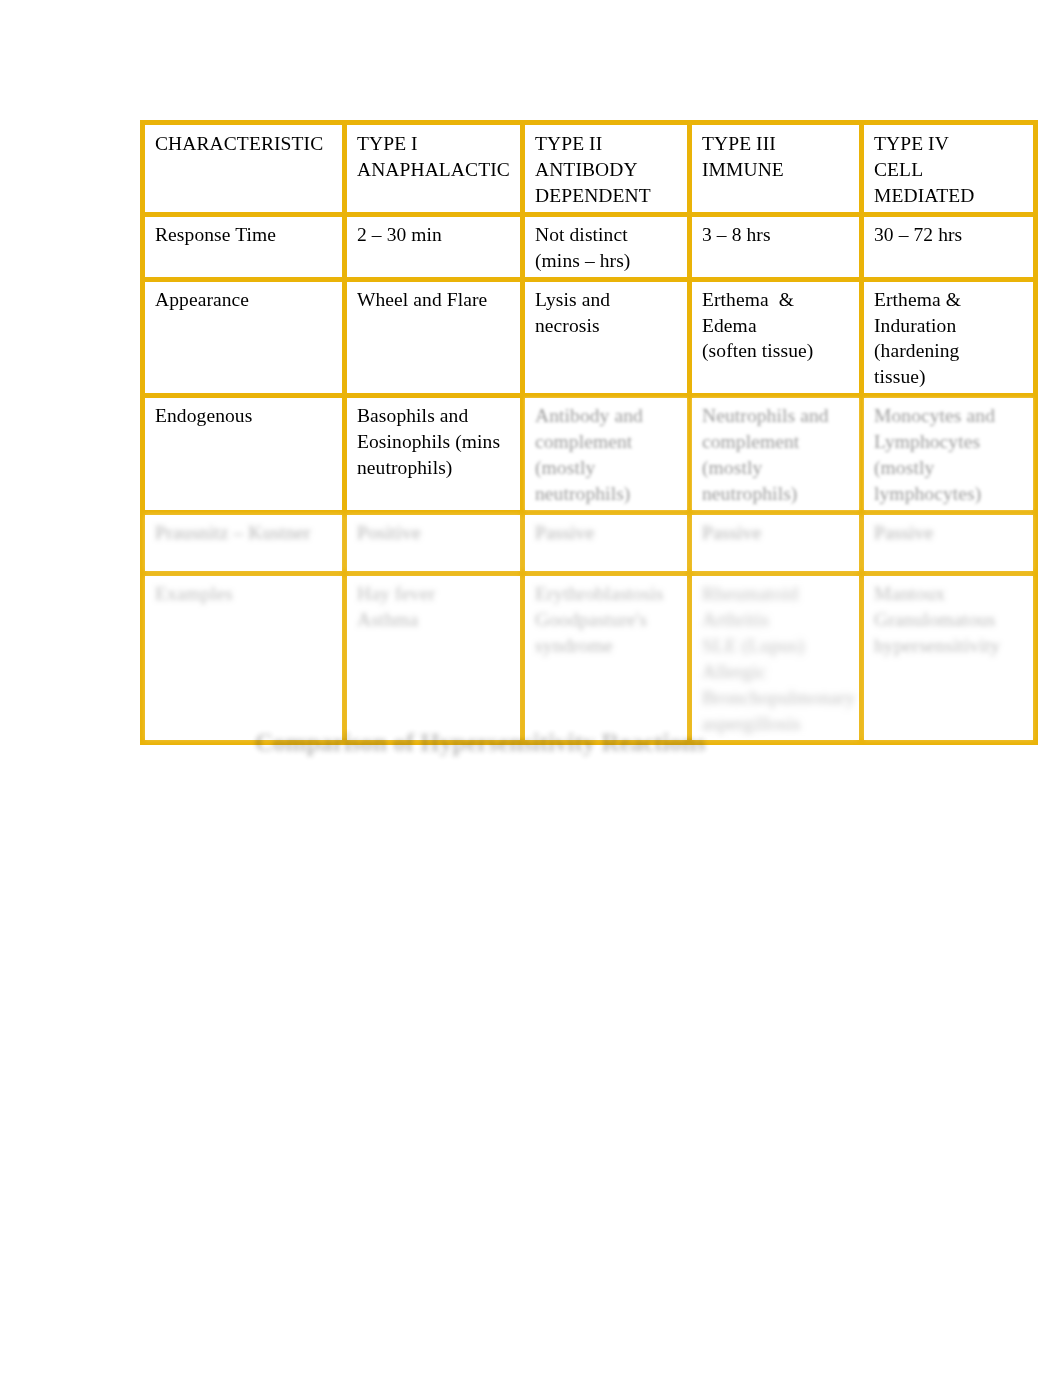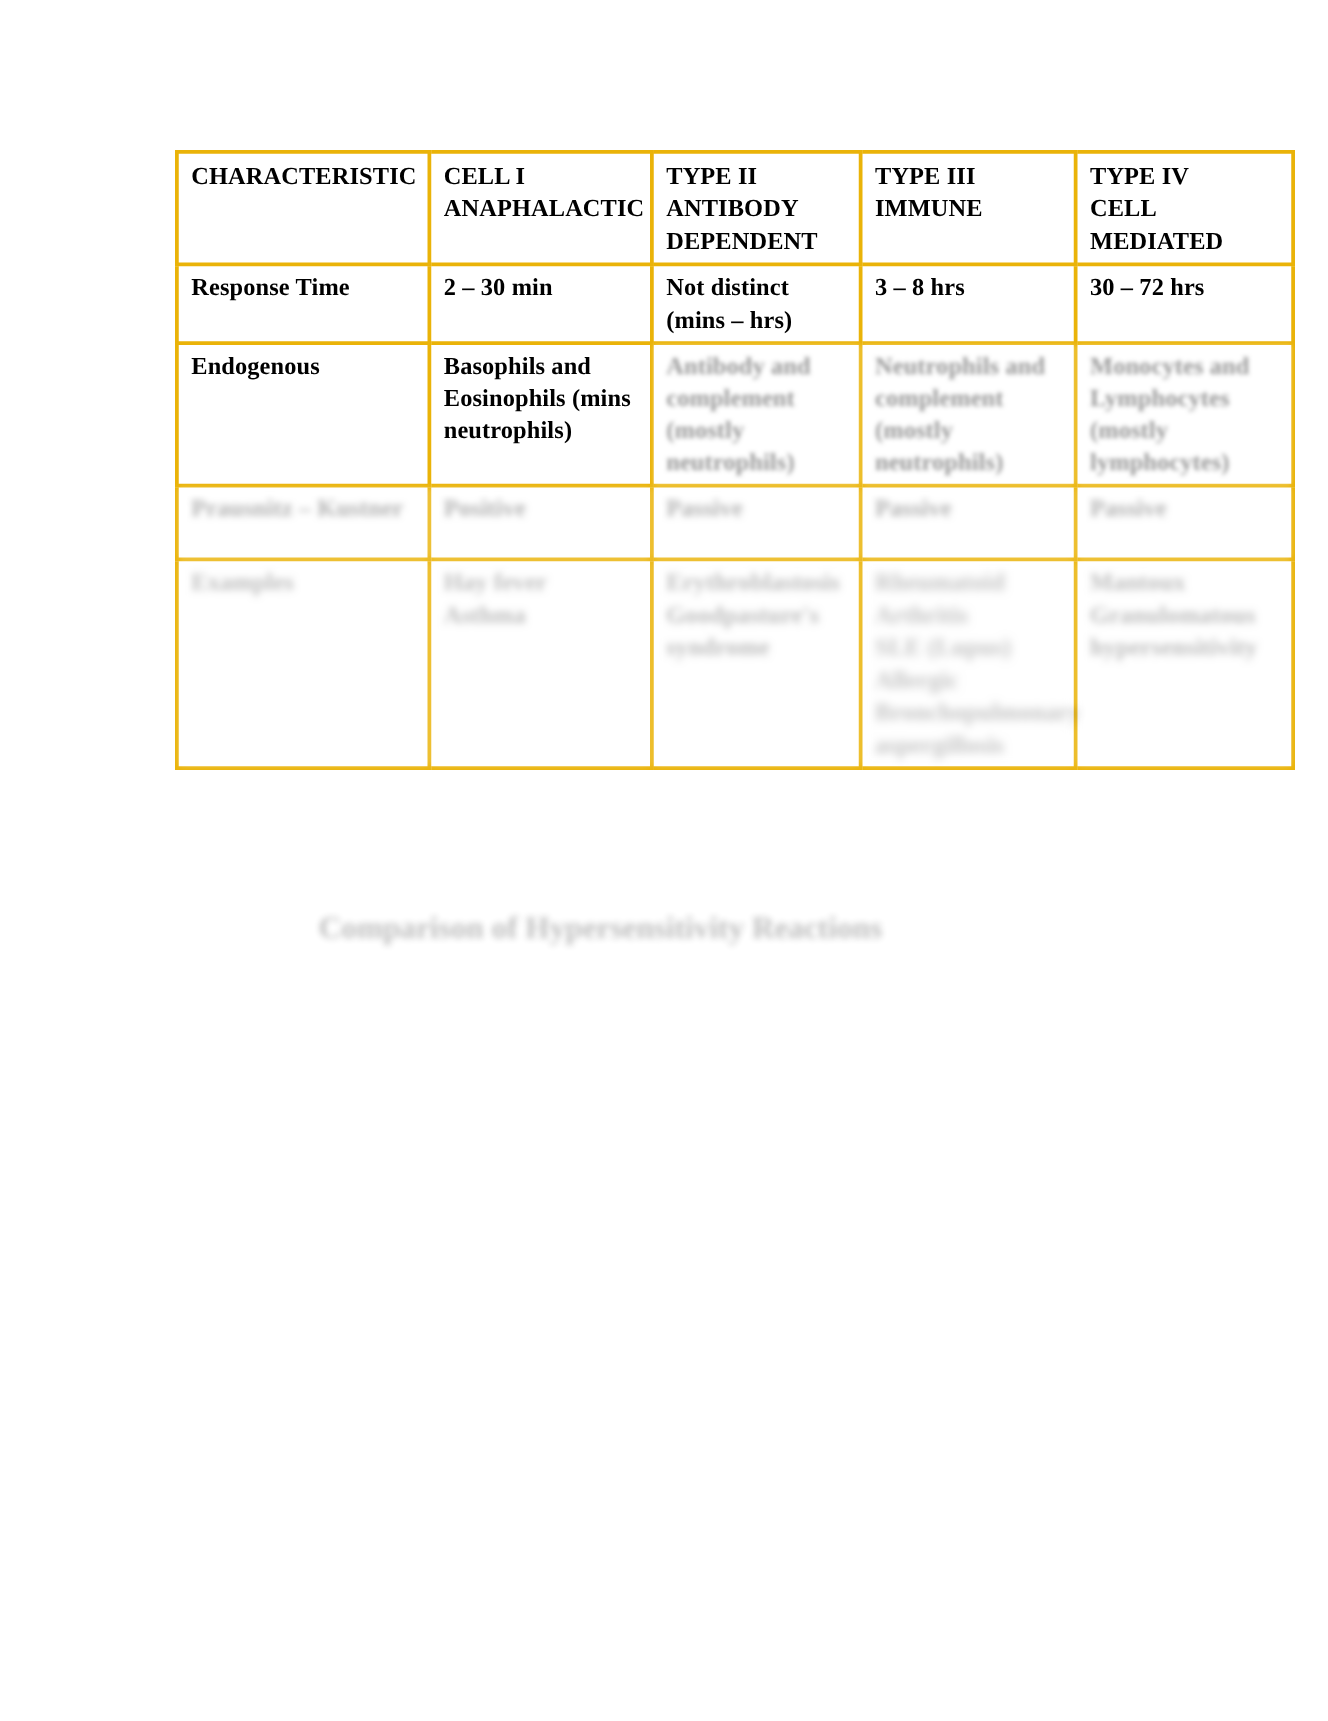--- a/index.html
+++ b/index.html
@@ -41,28 +41,27 @@
     background: #ffffff;
   }
 
   table.hs-table col.c1 { width: 202px; }
   table.hs-table col.c2 { width: 178px; }
   table.hs-table col.c3 { width: 167px; }
   table.hs-table col.c4 { width: 172px; }
   table.hs-table col.c5 { width: 174px; }
 
   table.hs-table td {
-    border: 3px solid #eab308;
+    border: 5px solid #eab308;
     vertical-align: top;
     padding: 5px 4px 3px 10px;
     font-size: 19.5px;
     line-height: 1.33;
     letter-spacing: 0.1px;
     background: #ffffff;
-    font-weight: bold;
   }
 
   
   .blur-1 { filter: blur(1.6px); opacity: 0.40; }
   .blur-2 { filter: blur(2.4px); opacity: 0.30; }
   .blur-3 { filter: blur(2.9px); opacity: 0.26; }
   .blur-4 { filter: blur(3.2px); opacity: 0.24; }
 
   .cell-line { display: block; white-space: pre-wrap; }
 
@@ -108,21 +107,21 @@
           <col class="c4">
           <col class="c5">
       </colgroup>
       <tbody>
 
         <tr class="header-row r-head">
           <td>
               <span class="cell-line">CHARACTERISTIC</span>
             </td>
           <td>
-              <span class="cell-line">CELL I
+              <span class="cell-line">TYPE I
 ANAPHALACTIC</span>
             </td>
           <td>
               <span class="cell-line">TYPE II
 ANTIBODY
 DEPENDENT</span>
             </td>
           <td>
               <span class="cell-line">TYPE III
 IMMUNE</span>
@@ -148,20 +147,43 @@
 (mins – hrs)</span>
             </td>
           <td>
               <span class="cell-line">3 – 8 hrs</span>
             </td>
           <td>
               <span class="cell-line">30 – 72 hrs</span>
             </td>
         </tr>
 
+        <tr class="r-ap">
+          <td>
+              <span class="cell-line">Appearance</span>
+            </td>
+          <td>
+              <span class="cell-line">Wheel and Flare</span>
+            </td>
+          <td>
+              <span class="cell-line">Lysis and
+necrosis</span>
+            </td>
+          <td>
+              <span class="cell-line">Erthema  &amp;
+Edema
+(soften tissue)</span>
+            </td>
+          <td>
+              <span class="cell-line">Erthema &amp;
+Induration
+(hardening
+tissue)</span>
+            </td>
+        </tr>
 
         <tr class="r-hi">
           <td>
               <span class="cell-line">Endogenous</span>
             </td>
           <td>
               <span class="cell-line">Basophils and
 Eosinophils (mins
 neutrophils)</span>
             </td>

